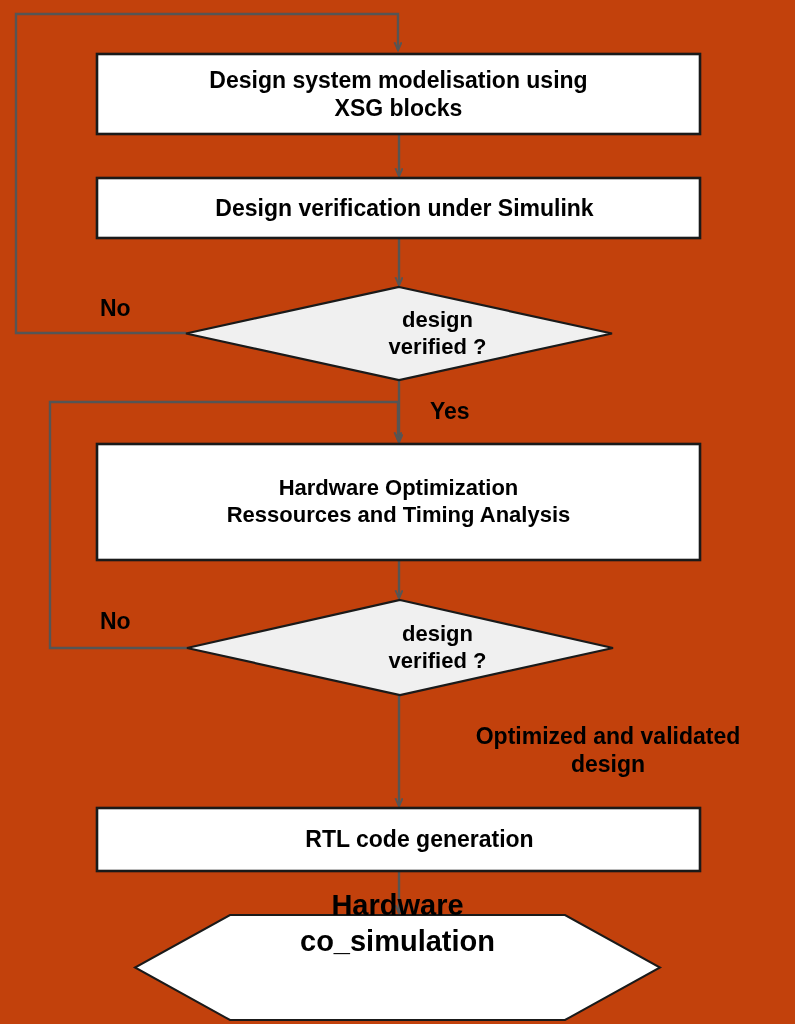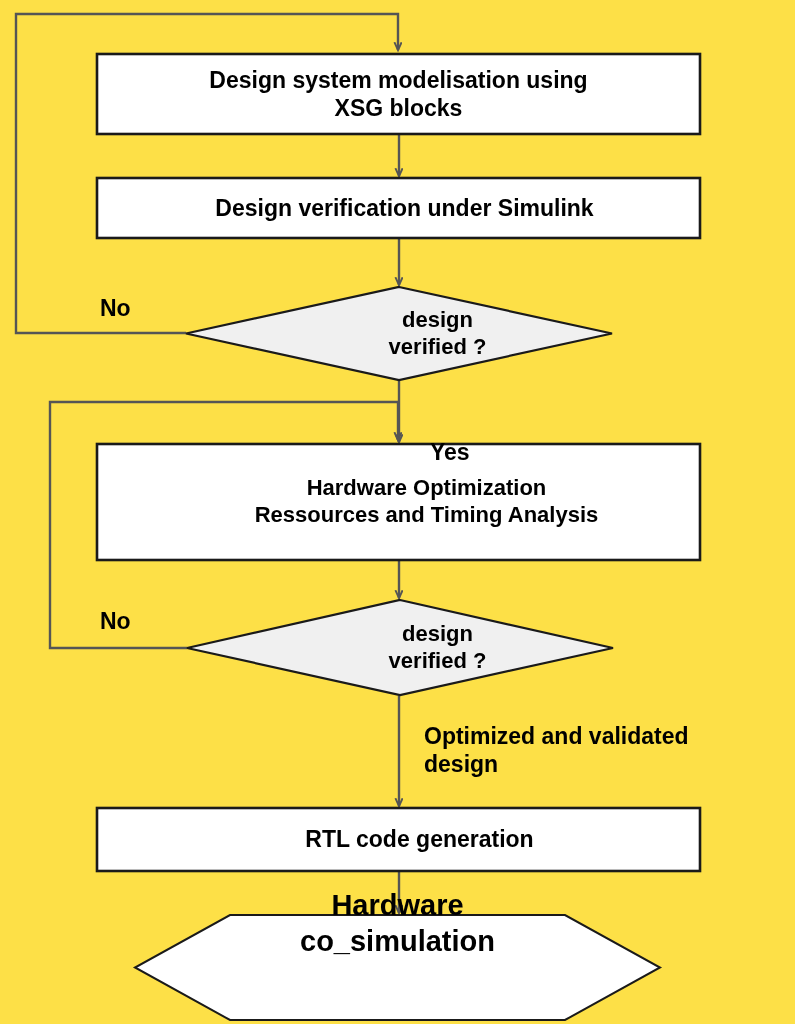--- a/index.html
+++ b/index.html
@@ -7,21 +7,21 @@
     padding: 0;
     background: #ffffff;
   }
   body {
     font-family: "Liberation Sans", sans-serif;
   }
   #stage {
     position: relative;
     width: 795px;
     height: 1024px;
-    background: #fde047;
+    background: #c2410c;
     overflow: hidden;
   }
   #flow-svg {
     position: absolute;
     left: 0;
     top: 0;
     width: 795px;
     height: 1024px;
   }
   .node-text {
@@ -40,35 +40,35 @@
     position: absolute;
     font-weight: bold;
     color: #000000;
     white-space: pre-line;
     line-height: 1.2;
   }
 
   
   .box1-text { left: 97px;  top: 54px;  width: 603px; height: 80px;  font-size: 23px; }
   .box2-text { left: 97px;  top: 178px; width: 603px; height: 60px;  font-size: 23px; margin-left: 6px; }
-  .box3-text { left: 97px;  top: 444px; width: 603px; height: 116px; font-size: 22px; margin-left: 28px; }
+  .box3-text { left: 97px;  top: 444px; width: 603px; height: 116px; font-size: 22px; }
   .box4-text { left: 97px;  top: 808px; width: 645px; height: 63px;  font-size: 23px; }
 
   
   .dia1-text { left: 260px; top: 287px; width: 355px; height: 93px; font-size: 22px; }
   .dia2-text { left: 260px; top: 600px; width: 355px; height: 95px; font-size: 22px; }
 
   
   .hex-text  { left: 135px; top: 871px; width: 525px; height: 105px; font-size: 29px; }
 
   
   .label-no1  { left: 100px; top: 295px; font-size: 23px; }
   .label-no2  { left: 100px; top: 608px; font-size: 23px; }
-  .label-yes  { left: 430px; top: 398px; font-size: 23px; margin-top: 41px; }
-  .label-opt  { left: 424px; top: 723px; font-size: 23px; width: 368px; }
+  .label-yes  { left: 430px; top: 398px; font-size: 23px; }
+  .label-opt  { left: 424px; top: 723px; font-size: 23px; text-align: center; width: 368px; }
 </style>
 </head>
 <body>
 
 <div id="stage">
 
   <svg id="flow-svg" viewBox="0 0 795 1024" xmlns="http://www.w3.org/2000/svg">
     <defs>
       <marker id="arrowhead" markerWidth="11" markerHeight="11" refX="8.4" refY="4" orient="auto" markerUnits="userSpaceOnUse">
         <path d="M0.6,0.4 L8.6,4 L0.6,7.6" fill="none" stroke="#555555" stroke-width="1.9" stroke-linecap="butt" stroke-linejoin="miter"></path>

